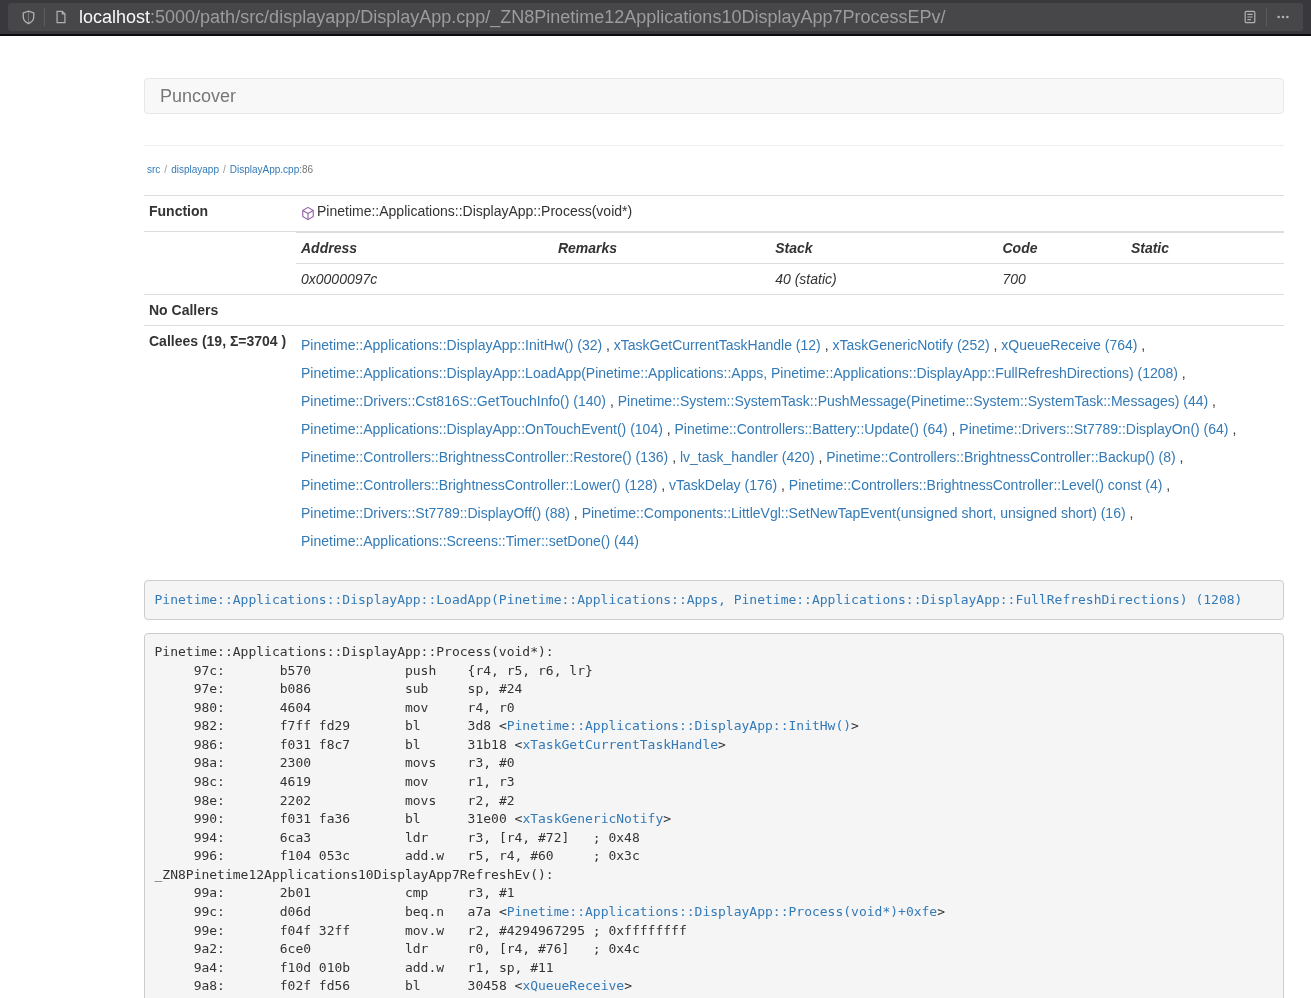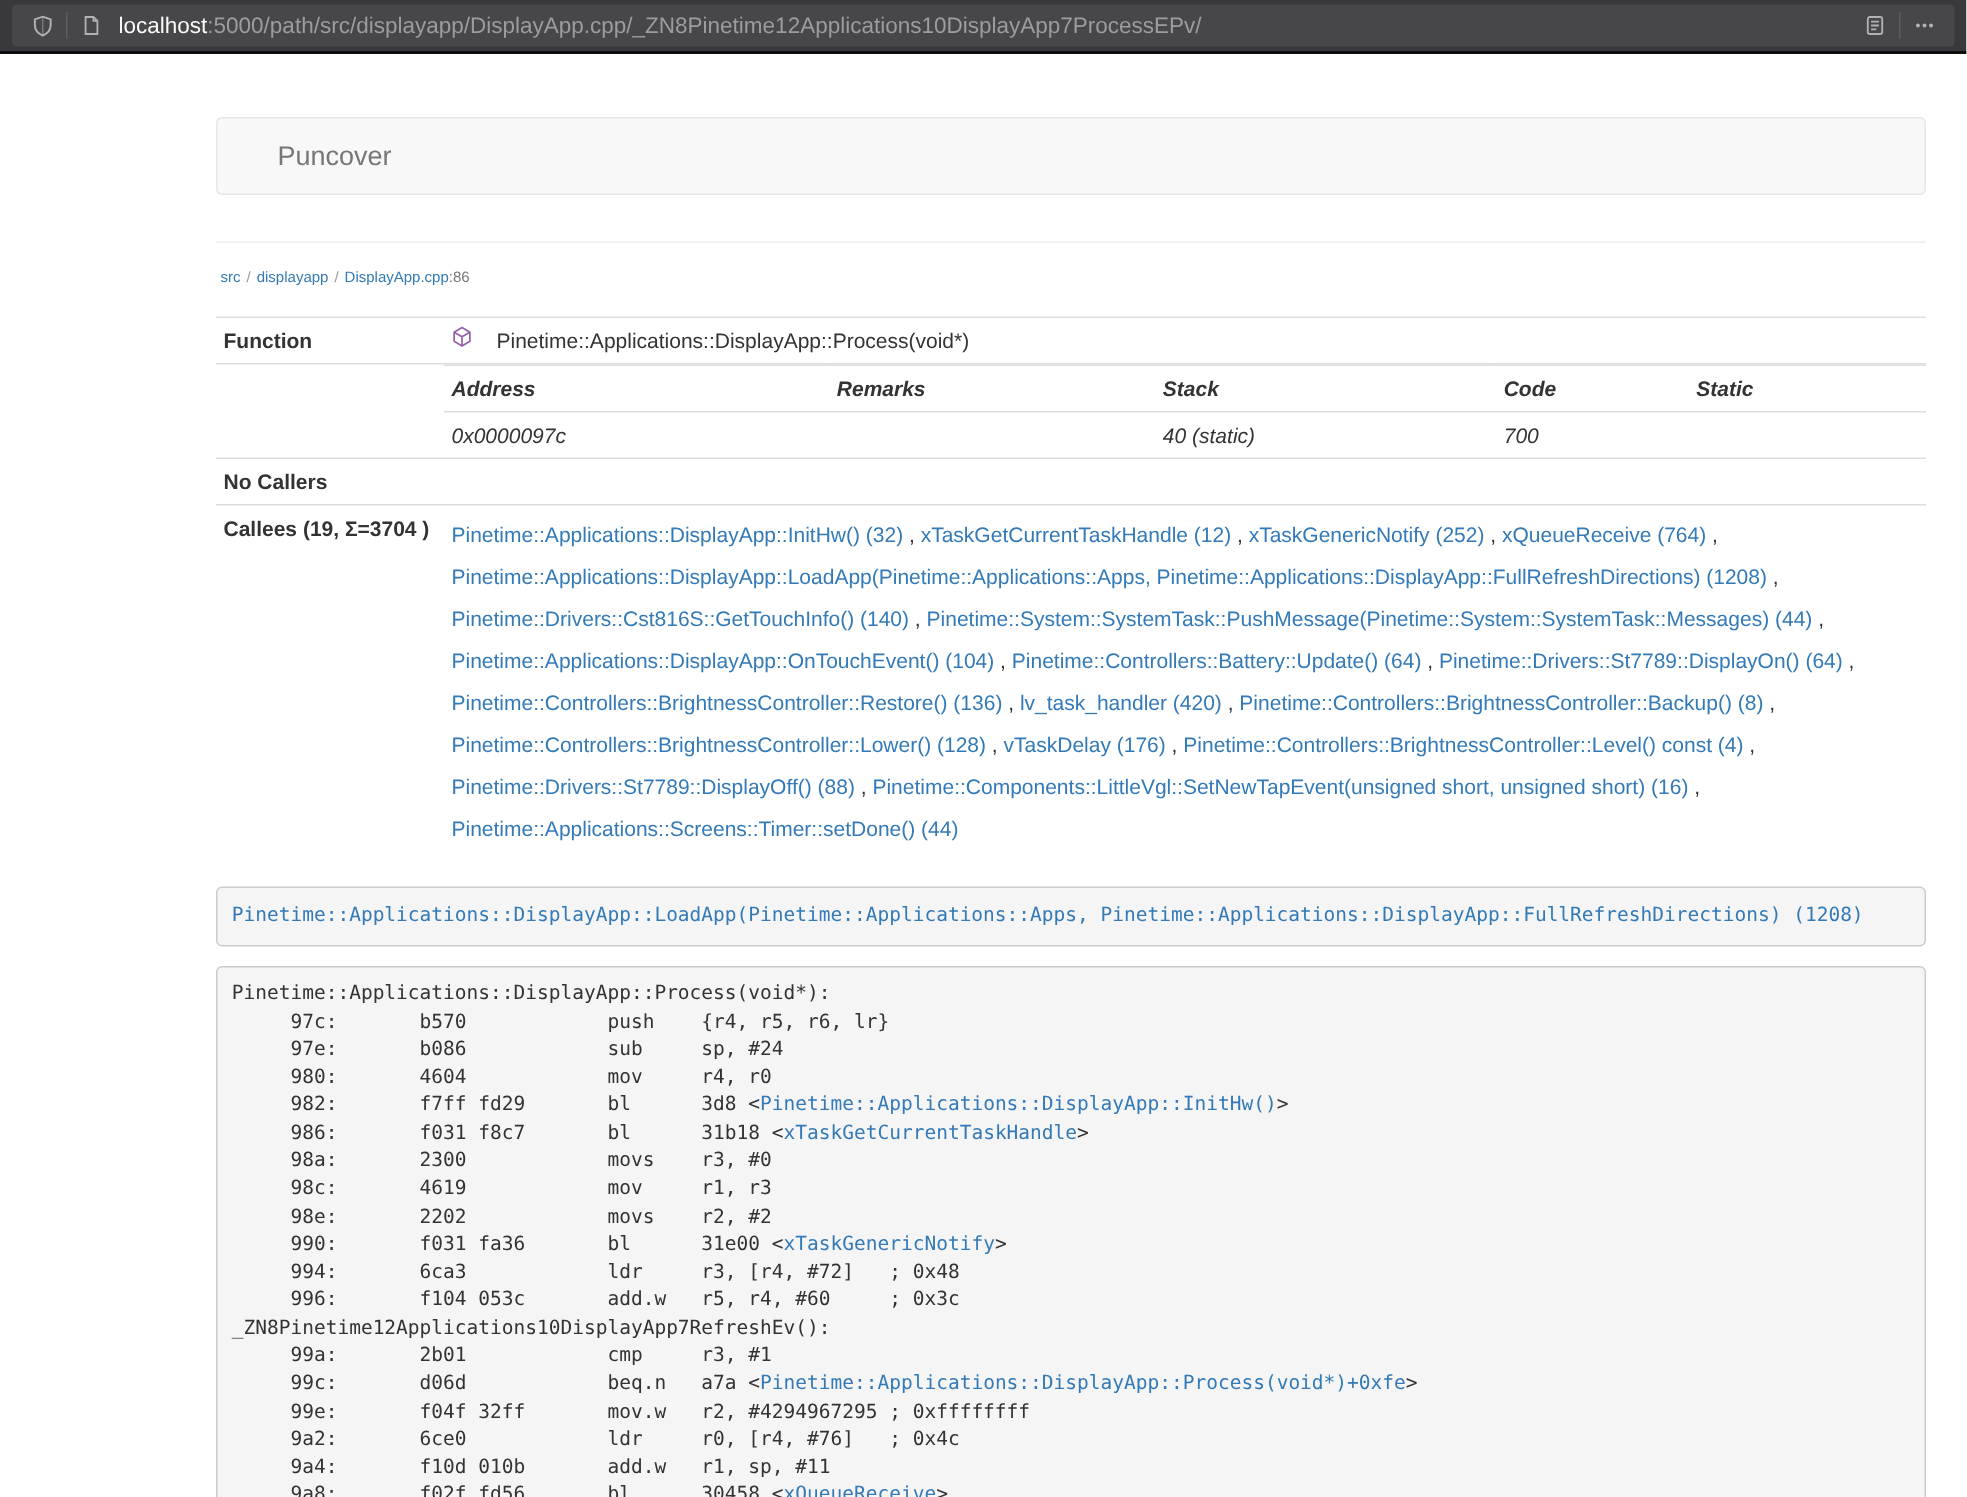--- a/index.html
+++ b/index.html
@@ -16,36 +16,36 @@
     height: 36px; background: #38383d;
     border-bottom: 2px solid #0c0c0d;
     display: flex; align-items: center;
     padding: 0 8px;
   }
   .urlbar {
     flex: 1; height: 28px; background: #474749;
     border-radius: 3px;
     display: flex; align-items: center;
     padding: 0 8px;
-    font-size: 15px; color: #b1b1b3;
+    font-size: 18px; color: #b1b1b3;
   }
   .chrome-icon { display: inline-flex; align-items: center; justify-content: center; width: 24px; height: 24px; flex: 0 0 auto; }
   .chrome-icon svg { display: block; }
   .vdivider { width: 1px; height: 18px; background: #5c5c61; margin: 0 4px; flex: 0 0 auto; }
   .url-text { margin-left: 6px; white-space: nowrap; overflow: hidden; flex: 1; }
   .url-host { color: #f9f9fa; }
   .url-rest { color: #9c9c9e; }
 
   
   .container { margin-left: 144px; width: 1140px; }
 
   .navbar {
-    margin-top: 42px; height: 52px;
+    margin-top: 42px; height: 36px;
     background: #f8f8f8; border: 1px solid #e7e7e7; border-radius: 4px;
-    display: flex; align-items: center; padding-left: 25px;
+    display: flex; align-items: center;
   }
   .navbar-brand { padding: 15px; font-size: 18px; line-height: 20px; color: #777777; text-decoration: none; }
 
   hr.rule { border: 0; border-top: 1px solid #eeeeee; margin: 31px 0 0 0; }
 
   .breadcrumb { margin: 14px 0 0 3px; font-size: 10px; line-height: 20px; }
   .breadcrumb a { color: #337ab7; text-decoration: none; }
   .breadcrumb .sep { color: #999999; margin: 0 4px; }
   .breadcrumb .suffix { color: #777777; }
 
@@ -54,21 +54,21 @@
   
   table.fn-table { width: 100%; border-collapse: collapse; font-size: 14px; line-height: 20px; margin-top: 15px; color: #333; }
   table.fn-table th, table.fn-table td { text-align: left; vertical-align: top; padding: 5px; border-top: 1px solid #dddddd; }
   table.fn-table th.label-col { width: 152px; font-weight: bold; margin-left: 20px; }
   td.nested-cell { padding: 0 !important; }
   table.stats { width: 100%; border-collapse: collapse; font-style: italic; }
   table.stats th { text-align: left; font-weight: bold; padding: 5px; border-bottom: 1px solid #dddddd; }
   table.stats td { padding: 5px; border: 0; }
   .col-address { width: 26%; } .col-remarks { width: 22%; margin-left: 37px; } .col-stack { width: 23%; } .col-code { width: 13%; } .col-static { width: 16%; }
 
-  .fn-name { display: inline-flex; align-items: flex-start; gap: 16px; }
+  .fn-name { display: inline-flex; align-items: flex-end; gap: 2px; }
   .cube-icon svg { display: block; }
 
   .callees-cell { line-height: 28px; }
   .callees-cell .csep { color: #333333; }
 
   
   pre.codeblock {
     font-family: "DejaVu Sans Mono", monospace;
     font-size: 13px; line-height: 1.42857;
     color: #333333;

